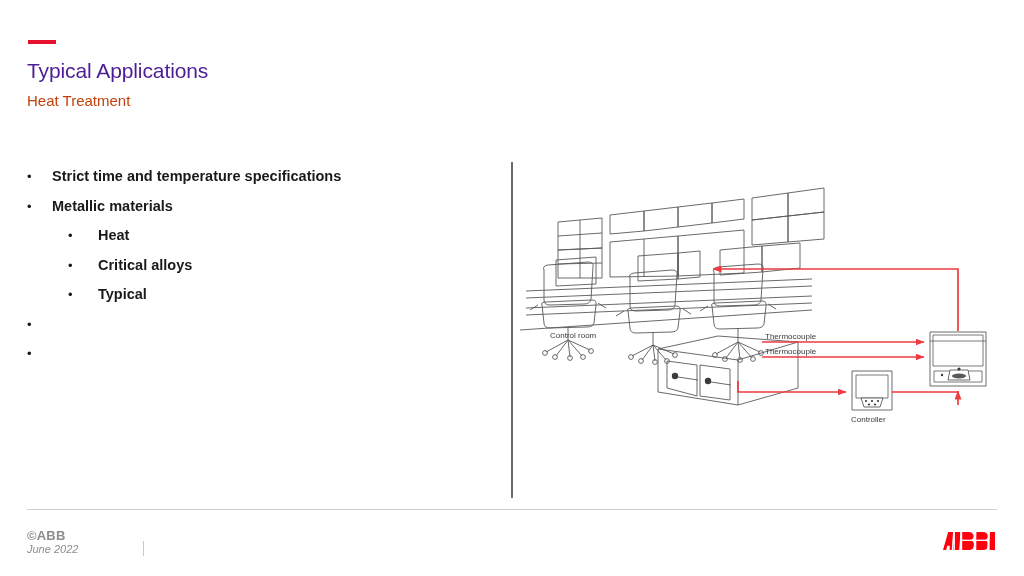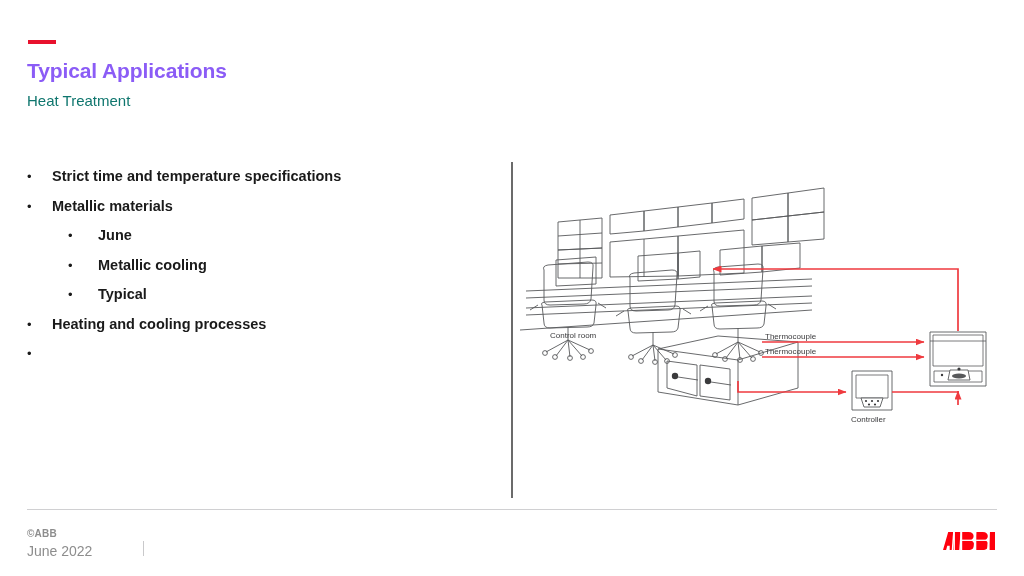--- a/index.html
+++ b/index.html
@@ -23,31 +23,31 @@
     top: 40px;
     width: 28px;
     height: 4px;
     background: #e8112d;
   }
   #slide-title {
     position: absolute;
     left: 27px;
     top: 59px;
     font-size: 21px;
-    font-weight: bold;
+    font-weight: normal;
     letter-spacing: -0.1px;
-    color: #8b5cf6;
+    color: #4c1d95;
   }
   #slide-subtitle {
     position: absolute;
     left: 27px;
     top: 92px;
     font-size: 15px;
     font-weight: normal;
-    color: #0f766e;
+    color: #c2410c;
   }
 
   
   #bullet-list {
     position: absolute;
     left: 27px;
     top: 162px;
     width: 450px;
   }
   .bullet-row {
@@ -106,31 +106,32 @@
     left: 27px;
     top: 509px;
     width: 970px;
     height: 1px;
     background: #d0d0d2;
   }
   #footer-copyright {
     position: absolute;
     left: 27px;
     top: 528px;
-    font-size: 10px;
+    font-size: 13px;
     font-weight: bold;
     color: #8d8d8d;
     letter-spacing: 0.2px;
   }
   #footer-date {
     position: absolute;
     left: 27px;
     top: 543px;
-    font-size: 14px;
+    font-size: 11px;
     color: #8d8d8d;
+    font-style: italic;
   }
   #footer-tick {
     position: absolute;
     left: 143px;
     top: 541px;
     width: 1px;
     height: 15px;
     background: #c9c9cb;
   }
   #abb-logo {
@@ -155,36 +156,35 @@
     <span class="bullet-text">Strict time and temperature specifications</span>
   </div>
 
   <div class="bullet-row level-1">
     <span class="bullet-dot">•</span>
     <span class="bullet-text">Metallic materials</span>
   </div>
 
   <div class="bullet-row level-2">
     <span class="bullet-dot">•</span>
-    <span class="bullet-text">June</span>
+    <span class="bullet-text">Heat</span>
   </div>
 
   <div class="bullet-row level-2">
     <span class="bullet-dot">•</span>
-    <span class="bullet-text">Metallic cooling</span>
+    <span class="bullet-text">Critical alloys</span>
   </div>
 
   <div class="bullet-row level-2">
     <span class="bullet-dot">•</span>
     <span class="bullet-text">Typical</span>
   </div>
 
   <div class="bullet-row level-1">
     <span class="bullet-dot">•</span>
-    <span class="bullet-text">Heating and cooling processes</span>
   </div>
 
   <div class="bullet-row level-1">
     <span class="bullet-dot">•</span>
   </div>
 
 </div>
 
 <div id="content-divider"></div>
 

